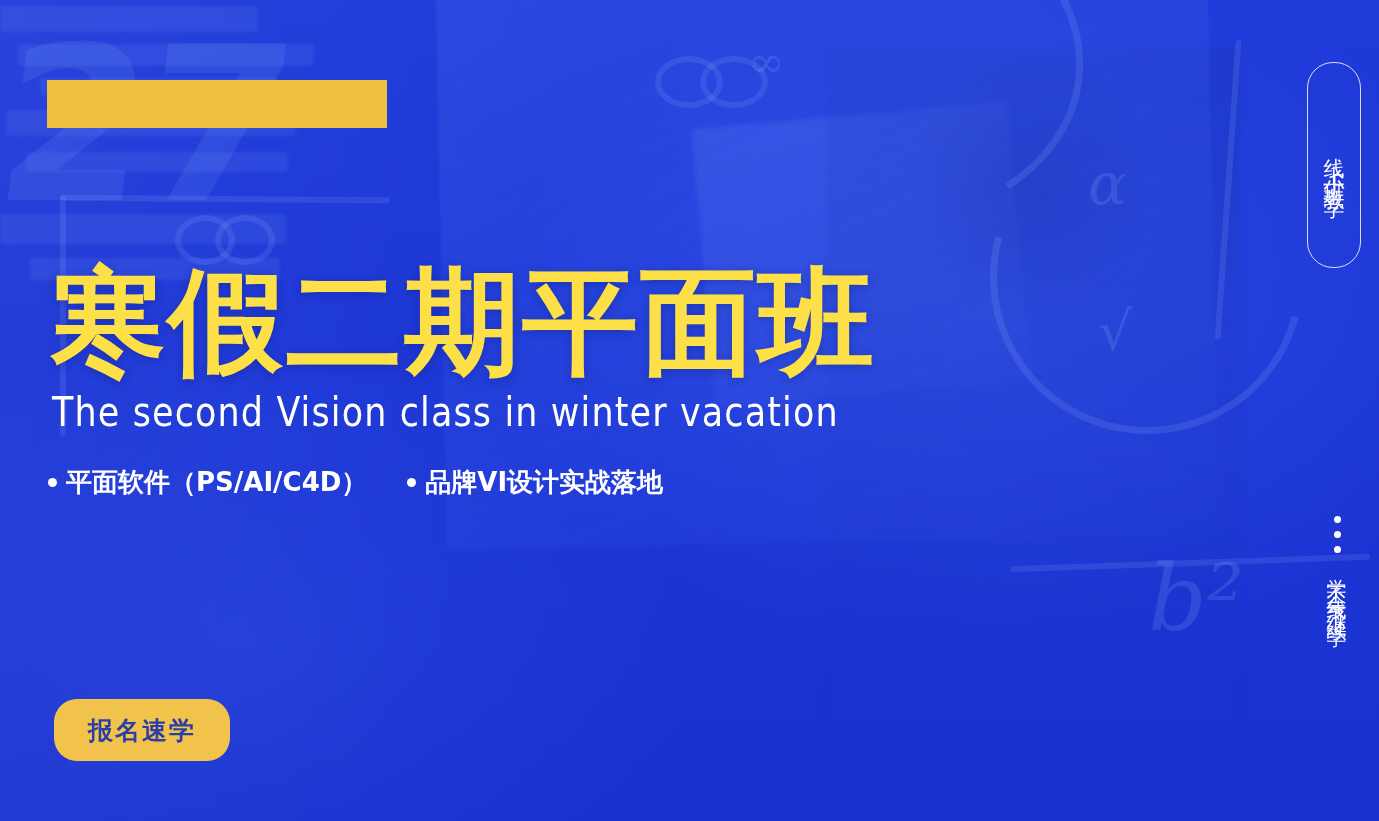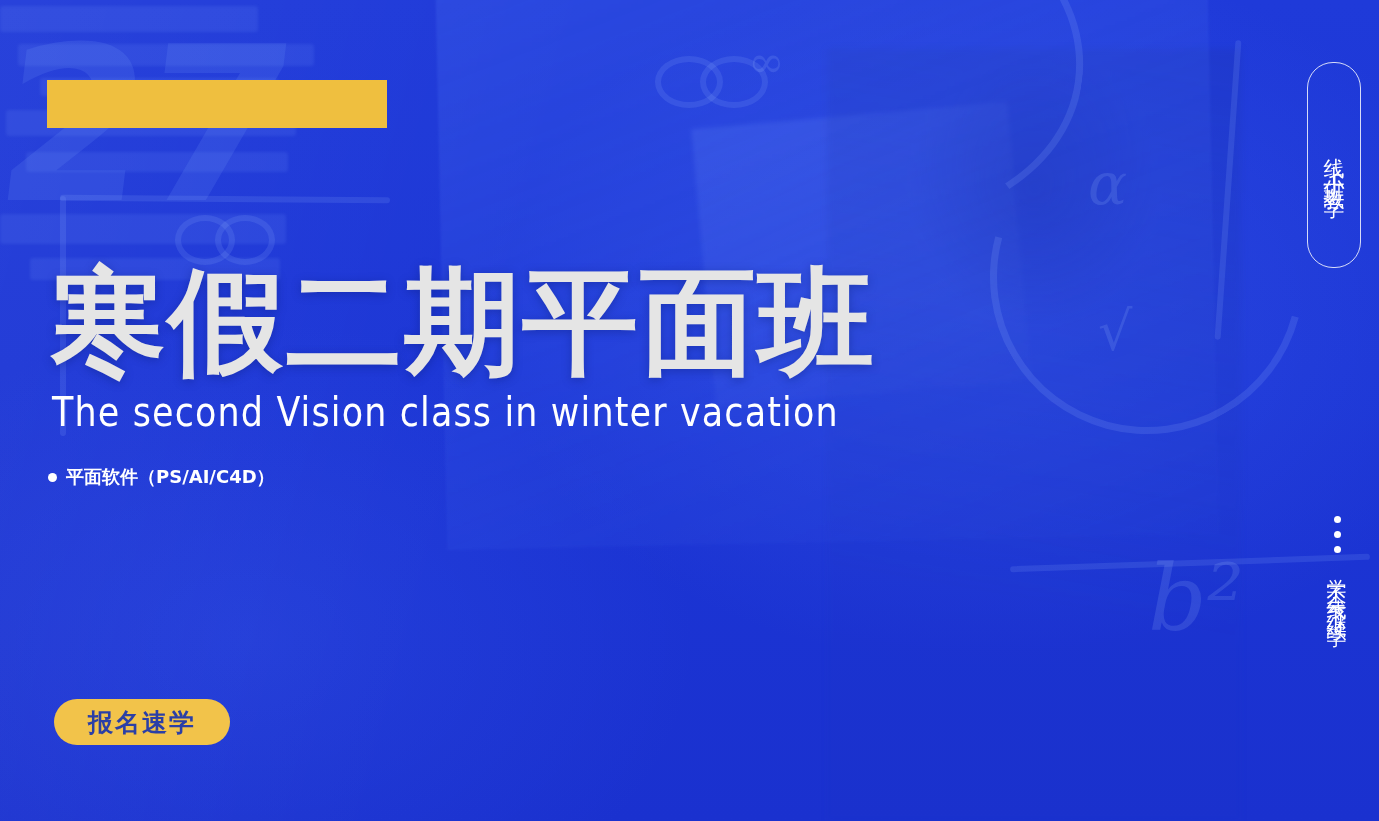--- a/index.html
+++ b/index.html
@@ -108,21 +108,21 @@
     width: 340px; height: 48px;
     background: #efbf3f;
   }
 
   .headline {
     position: absolute;
     left: 50px; top: 264px;
     font-size: 116px;
     line-height: 1;
     font-weight: 700;
-    color: #e5e5e5;
+    color: #fde047;
     letter-spacing: 2px;
     font-family: "DejaVu Sans", "Liberation Sans", sans-serif;
     text-shadow: 0 2px 10px rgba(10,25,110,0.35);
   }
 
   .subhead {
     position: absolute;
     left: 52px; top: 392px;
     font-size: 40px;
     line-height: 1;
@@ -141,36 +141,36 @@
     display: flex;
     align-items: center;
     gap: 34px;
     white-space: nowrap;
   }
   .feature {
     display: flex;
     align-items: center;
     gap: 9px;
     color: #ffffff;
-    font-size: 18px;
+    font-size: 26px;
     font-weight: 600;
     font-family: "DejaVu Sans", "Liberation Sans", sans-serif;
   }
   .feature + .feature { margin-left: 6px; }
   .dot {
     width: 9px; height: 9px;
     border-radius: 50%;
     background: #ffffff;
     flex: none;
   }
 
   .cta {
     position: absolute;
     left: 54px; top: 699px;
-    width: 176px; height: 46px;
+    width: 176px; height: 62px;
     border-radius: 23px;
     background: #f2c34a;
     color: #2b3fa6;
     font-size: 25px;
     font-weight: 700;
     letter-spacing: 2px;
     display: flex;
     align-items: center;
     justify-content: center;
     cursor: pointer;
@@ -277,20 +277,24 @@
 
     <div class="headline">寒假二期平面班</div>
 
     <div class="subhead">The second Vision class in winter vacation</div>
 
     <div class="features">
       <div class="feature">
         <span class="dot"></span>
         <span>平面软件（PS/AI/C4D）</span>
       </div>
+      <div class="feature">
+        <span class="dot"></span>
+        <span>品牌VI设计实战落地</span>
+      </div>
     </div>
 
     <div class="cta">报名速学</div>
 
     <div class="badge">
       <span class="badge-text">线上小班教学</span>
     </div>
 
     <div class="slogan">
       <span class="slogan-dots">

